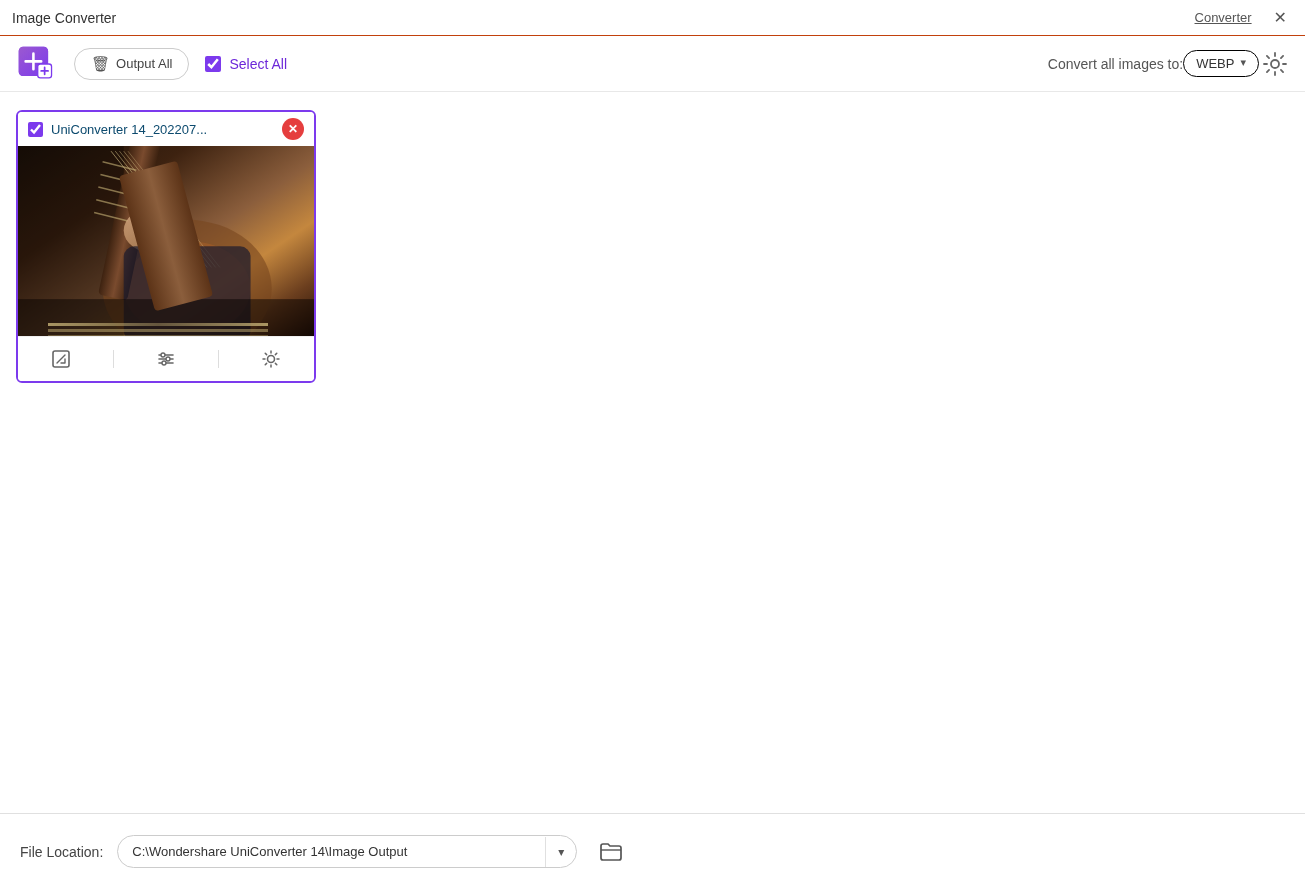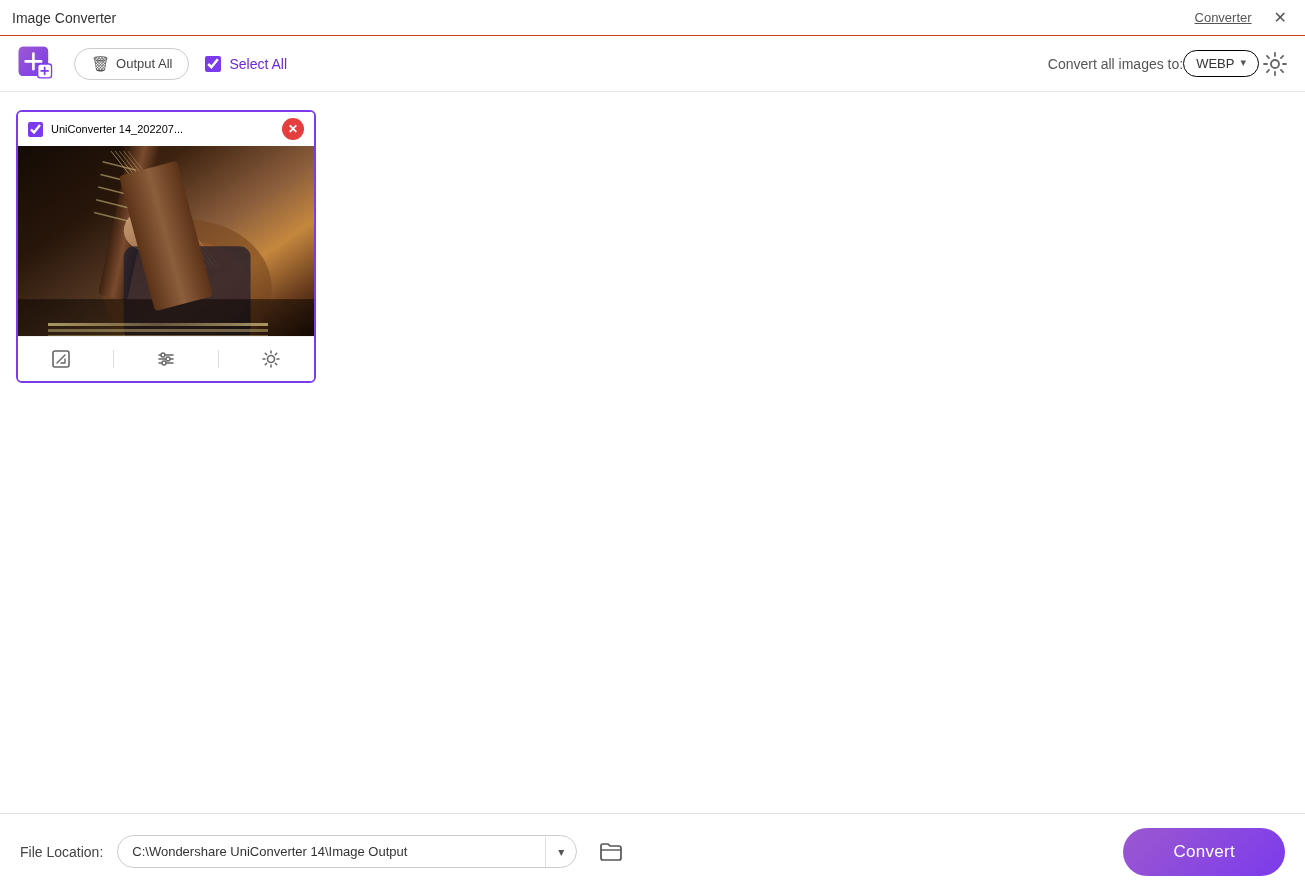--- a/index.html
+++ b/index.html
@@ -184,22 +184,22 @@
       flex: 1;
       overflow: hidden;
     }
     .card-checkbox {
       width: 15px;
       height: 15px;
       accent-color: #7c3aed;
       flex-shrink: 0;
     }
     .card-filename {
-      font-size: 11px;
-      color: #000000;
+      font-size: 13px;
+      color: #0c4a6e;
       white-space: nowrap;
       overflow: hidden;
       text-overflow: ellipsis;
     }
     .card-close-btn {
       width: 22px;
       height: 22px;
       border-radius: 50%;
       background: #e53e3e;
       border: none;
@@ -511,14 +511,13 @@
   <div class="file-location-input-wrapper">
     <input type="text" class="file-location-input" value="C:\Wondershare UniConverter 14\Image Output" style="">
     <span class="file-location-chevron">▾</span>
   </div>
   <span class="folder-icon-btn">
     <svg width="24" height="22" viewBox="0 0 24 22" fill="none">
       <path d="M2 5C2 3.9 2.9 3 4 3h5l2 2h9c1.1 0 2 .9 2 2v10c0 1.1-.9 2-2 2H4c-1.1 0-2-.9-2-2V5z" stroke="#555" stroke-width="1.7" fill="none"></path>
       <path d="M2 9h20" stroke="#555" stroke-width="1.4"></path>
     </svg>
   </span>
-  <button class="convert-btn">Convert</button>
 </div>
 
 </body></html>

